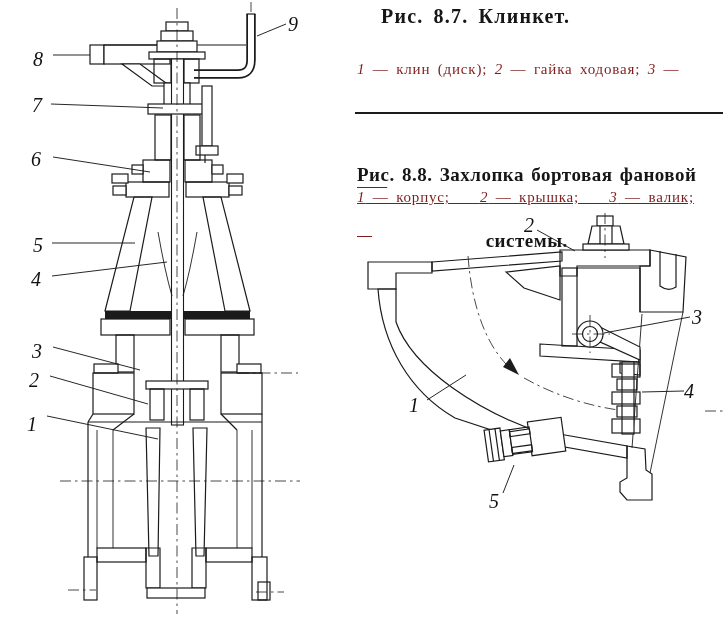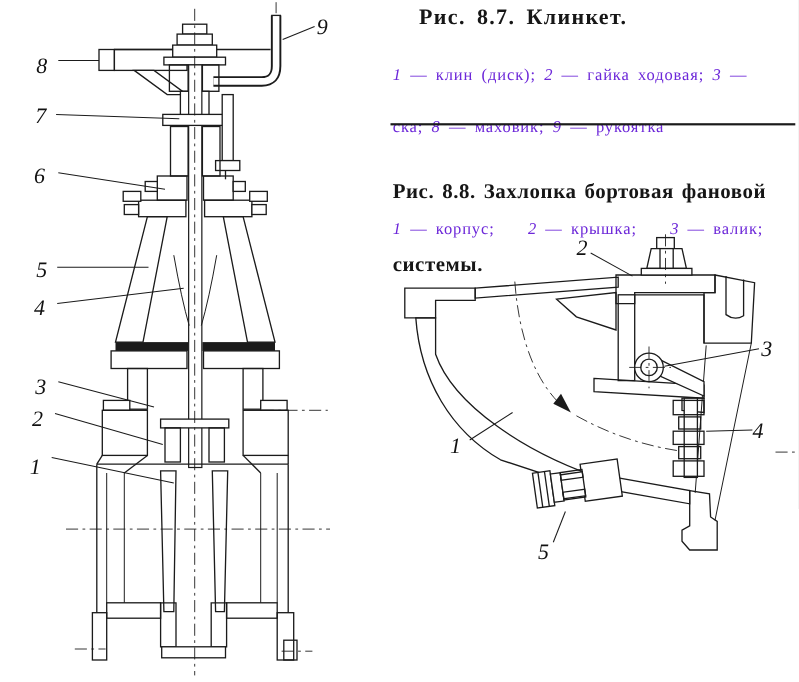--- a/index.html
+++ b/index.html
@@ -1,24 +1,24 @@
 <!DOCTYPE html>
 <html><head>
 <meta charset="utf-8">
 <style>
   html,body{margin:0;padding:0;background:#e8e8e8;}
   .page{position:relative;width:726px;height:620px;background:#ffffff;overflow:hidden;
         font-family:"Liberation Serif",serif;color:#1b1b1b;}
   .cap-title{position:absolute;font-weight:700;white-space:pre;color:#161616;}
   .t87{left:357px;top:5px;font-size:20px;letter-spacing:1.2px;word-spacing:4px;margin-left:24px;}
-  .t88{left:357px;top:120px;font-size:19px;line-height:22px;letter-spacing:.5px;word-spacing:2px;}
+  .t88{left:357px;top:120px;font-size:19px;line-height:22px;letter-spacing:.5px;word-spacing:2px;text-align:center;}
   .cap-legend{position:absolute;left:357px;width:368px;font-size:15px;line-height:15.5px;
-        letter-spacing:.8px;word-spacing:3px;white-space:pre;color:#6d28d9;}
+        letter-spacing:.8px;word-spacing:3px;white-space:pre;color:#7f1d1d;}
   .l87{top:31px;}
-  .l88{top:168px;line-height:16.5px;}
+  .l88{top:156px;line-height:16.5px;text-decoration:underline;}
   .cap-legend i{font-style:italic;}
   .divider{position:absolute;left:355px;top:112px;width:368px;height:2px;background:#1b1b1b;}
   svg{position:absolute;}
   .w{fill:#ffffff;stroke:#1b1b1b;stroke-width:1.2;}
   .d{fill:none;stroke:#1b1b1b;stroke-width:1.2;}
   .dt{fill:none;stroke:#1b1b1b;stroke-width:.9;}
   .k{fill:#1b1b1b;stroke:none;}
   .cl{fill:none;stroke:#1b1b1b;stroke-width:.8;stroke-dasharray:11 4 2.5 4;}
   .ld{fill:none;stroke:#1b1b1b;stroke-width:.95;}
   .num{font-family:"Liberation Serif",serif;font-style:italic;font-size:20px;fill:#111111;}
@@ -278,21 +278,20 @@
       <text class="num" x="684" y="398">4</text>
       <text class="num" x="409" y="412">1</text>
       <text class="num" x="489" y="508">5</text>
     </g>
   </svg>
 
   <div class="cap-title t87">Рис. 8.7. Клинкет.</div>
 
   <div class="cap-legend l87">
     <div><span></span><i>1</i><span> — клин (диск); </span><i>2</i><span> — гайка ходовая; </span><i>3</i><span> —</span></div>
-    <div><span>ска; </span><i>8</i><span> — маховик; </span><i>9</i><span> — рукоятка</span></div>
   </div>
 
   <div class="divider"></div>
 
   <div class="cap-title t88">
     <div>Рис. 8.8. Захлопка бортовая фановой</div>
     <div>системы.</div>
   </div>
 
   <div class="cap-legend l88">

